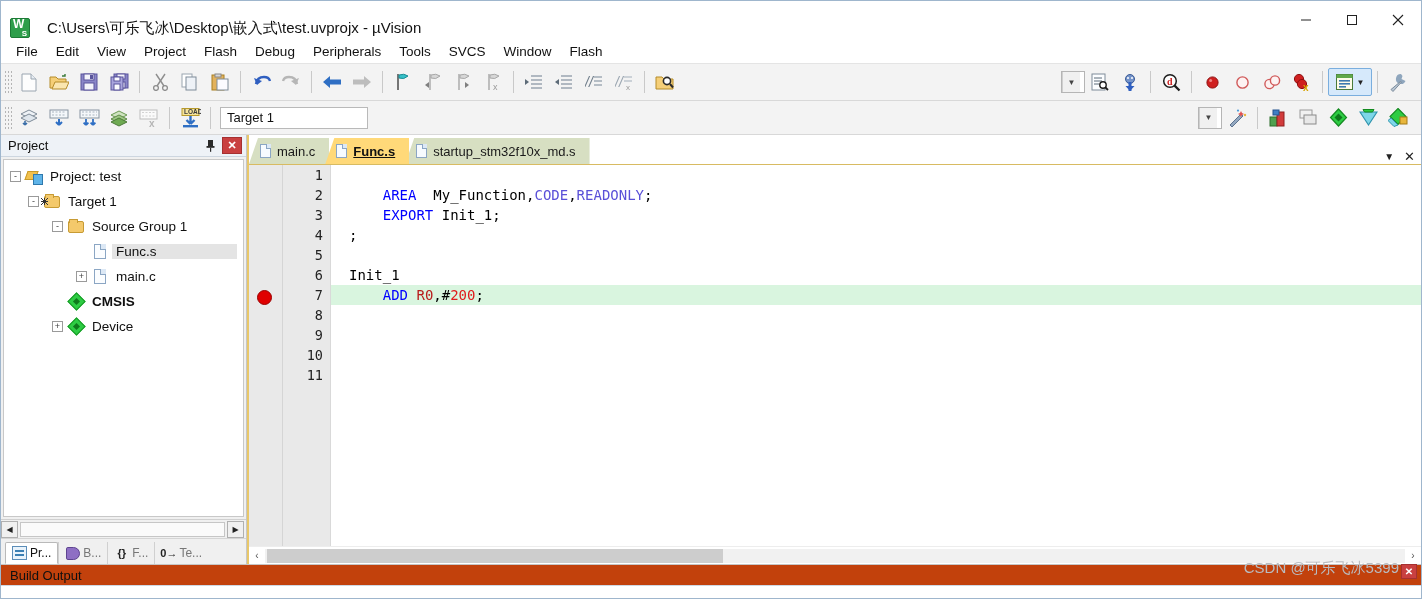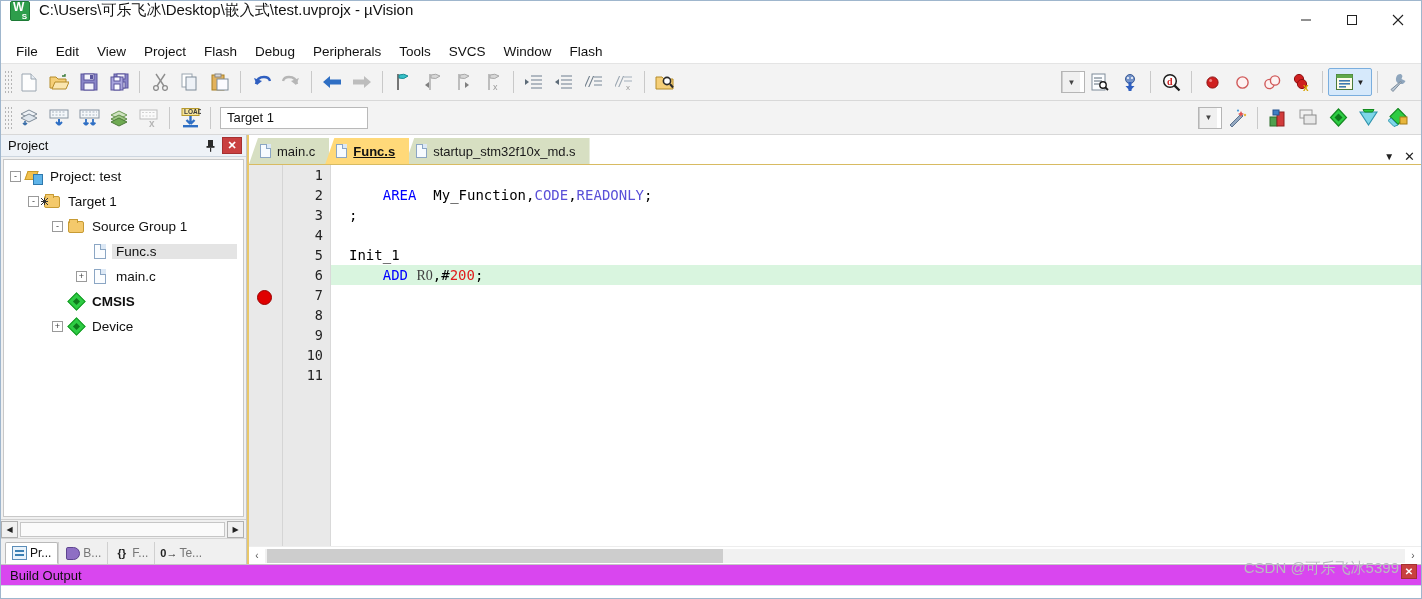--- a/index.html
+++ b/index.html
@@ -14,24 +14,25 @@
     width: 1422px; height: 599px;
     position: relative;
     display: flex; flex-direction: column;
     border: 1px solid #9fb6cd;
     background: #ffffff;
   }
 
   
   .titlebar {
     height: 38px; min-height: 38px;
-    display: flex; align-items: flex-start;
+    display: flex; align-items: flex-end;
     background: #ffffff;
     border-bottom: 1px solid #ffffff;
     position: relative;
+    gap: 8px;
   }
   .title-icon {
     width: 20px; height: 20px; margin-left: 9px; margin-right: 9px;
     background: #2e9e4b;
     border: 1px solid #1d7a36;
     border-radius: 2px;
     position: relative;
     flex: none;
   }
   .title-icon::after {
@@ -381,21 +382,21 @@
     font-family: "DejaVu Sans Mono", monospace;
     font-size: 14px;
     color: #000000;
     overflow: hidden;
     padding-left: 18px;
   }
   .cline { height: 20px; line-height: 20px; white-space: pre; }
   .cline.hl { background: #d9f5df; margin-left: -18px; padding-left: 18px; }
   .k { color: #0000ff; }
   .kp { color: #5a50d8; }
-  .reg { color: #404040; font-family: Liberation Serif, serif; }
+  .reg { color: #b91c1c; }
   .num { color: #e01b1b; }
   .pl { color: #000000; }
 
   .ed-hscroll {
     height: 18px; min-height: 18px;
     display: flex; align-items: center;
     background: #ffffff;
     border-top: 1px solid #ededed;
   }
   .ed-scr-arrow {
@@ -416,21 +417,21 @@
   .build-out {
     height: 34px; min-height: 34px;
     background: #ffffff;
     border-top: 1px solid #c6c6c6;
     position: relative;
   }
   .bo-header {
     height: 21px;
     display: flex; align-items: center;
     padding-left: 9px;
-    background: #d946ef;
+    background: #c2410c;
     border-bottom: 1px solid #cfd8e3;
     font-size: 13px; color: #101010;
   }
   .bo-body { height: 12px; background: #ffffff; }
   .watermark {
     position: absolute; right: 22px; bottom: 20px;
     font-size: 15px; color: #b9bcc0;
     white-space: nowrap;
     pointer-events: none;
   }
@@ -980,20 +981,21 @@
           <div class="cline">6</div>
           <div class="cline">7</div>
           <div class="cline">8</div>
           <div class="cline">9</div>
           <div class="cline">10</div>
           <div class="cline">11</div>
         </div>
         <div class="codecol" id="code-column">
             <div class="cline">&nbsp;</div>
             <div class="cline"><span class="pl">    </span><span class="k">AREA</span><span class="pl">  My_Function,</span><span class="kp">CODE</span><span class="pl">,</span><span class="kp">READONLY</span><span class="pl">;</span></div>
+            <div class="cline"><span class="pl">    </span><span class="k">EXPORT</span><span class="pl"> Init_1;</span></div>
             <div class="cline"><span class="pl">;</span></div>
             <div class="cline">&nbsp;</div>
             <div class="cline"><span class="pl">Init_1</span></div>
             <div class="cline hl"><span class="pl">    </span><span class="k">ADD</span><span class="pl"> </span><span class="reg">R0</span><span class="pl">,#</span><span class="num">200</span><span class="pl">;</span></div>
             <div class="cline">&nbsp;</div>
             <div class="cline">&nbsp;</div>
             <div class="cline">&nbsp;</div>
           </div>
       </div>
 

